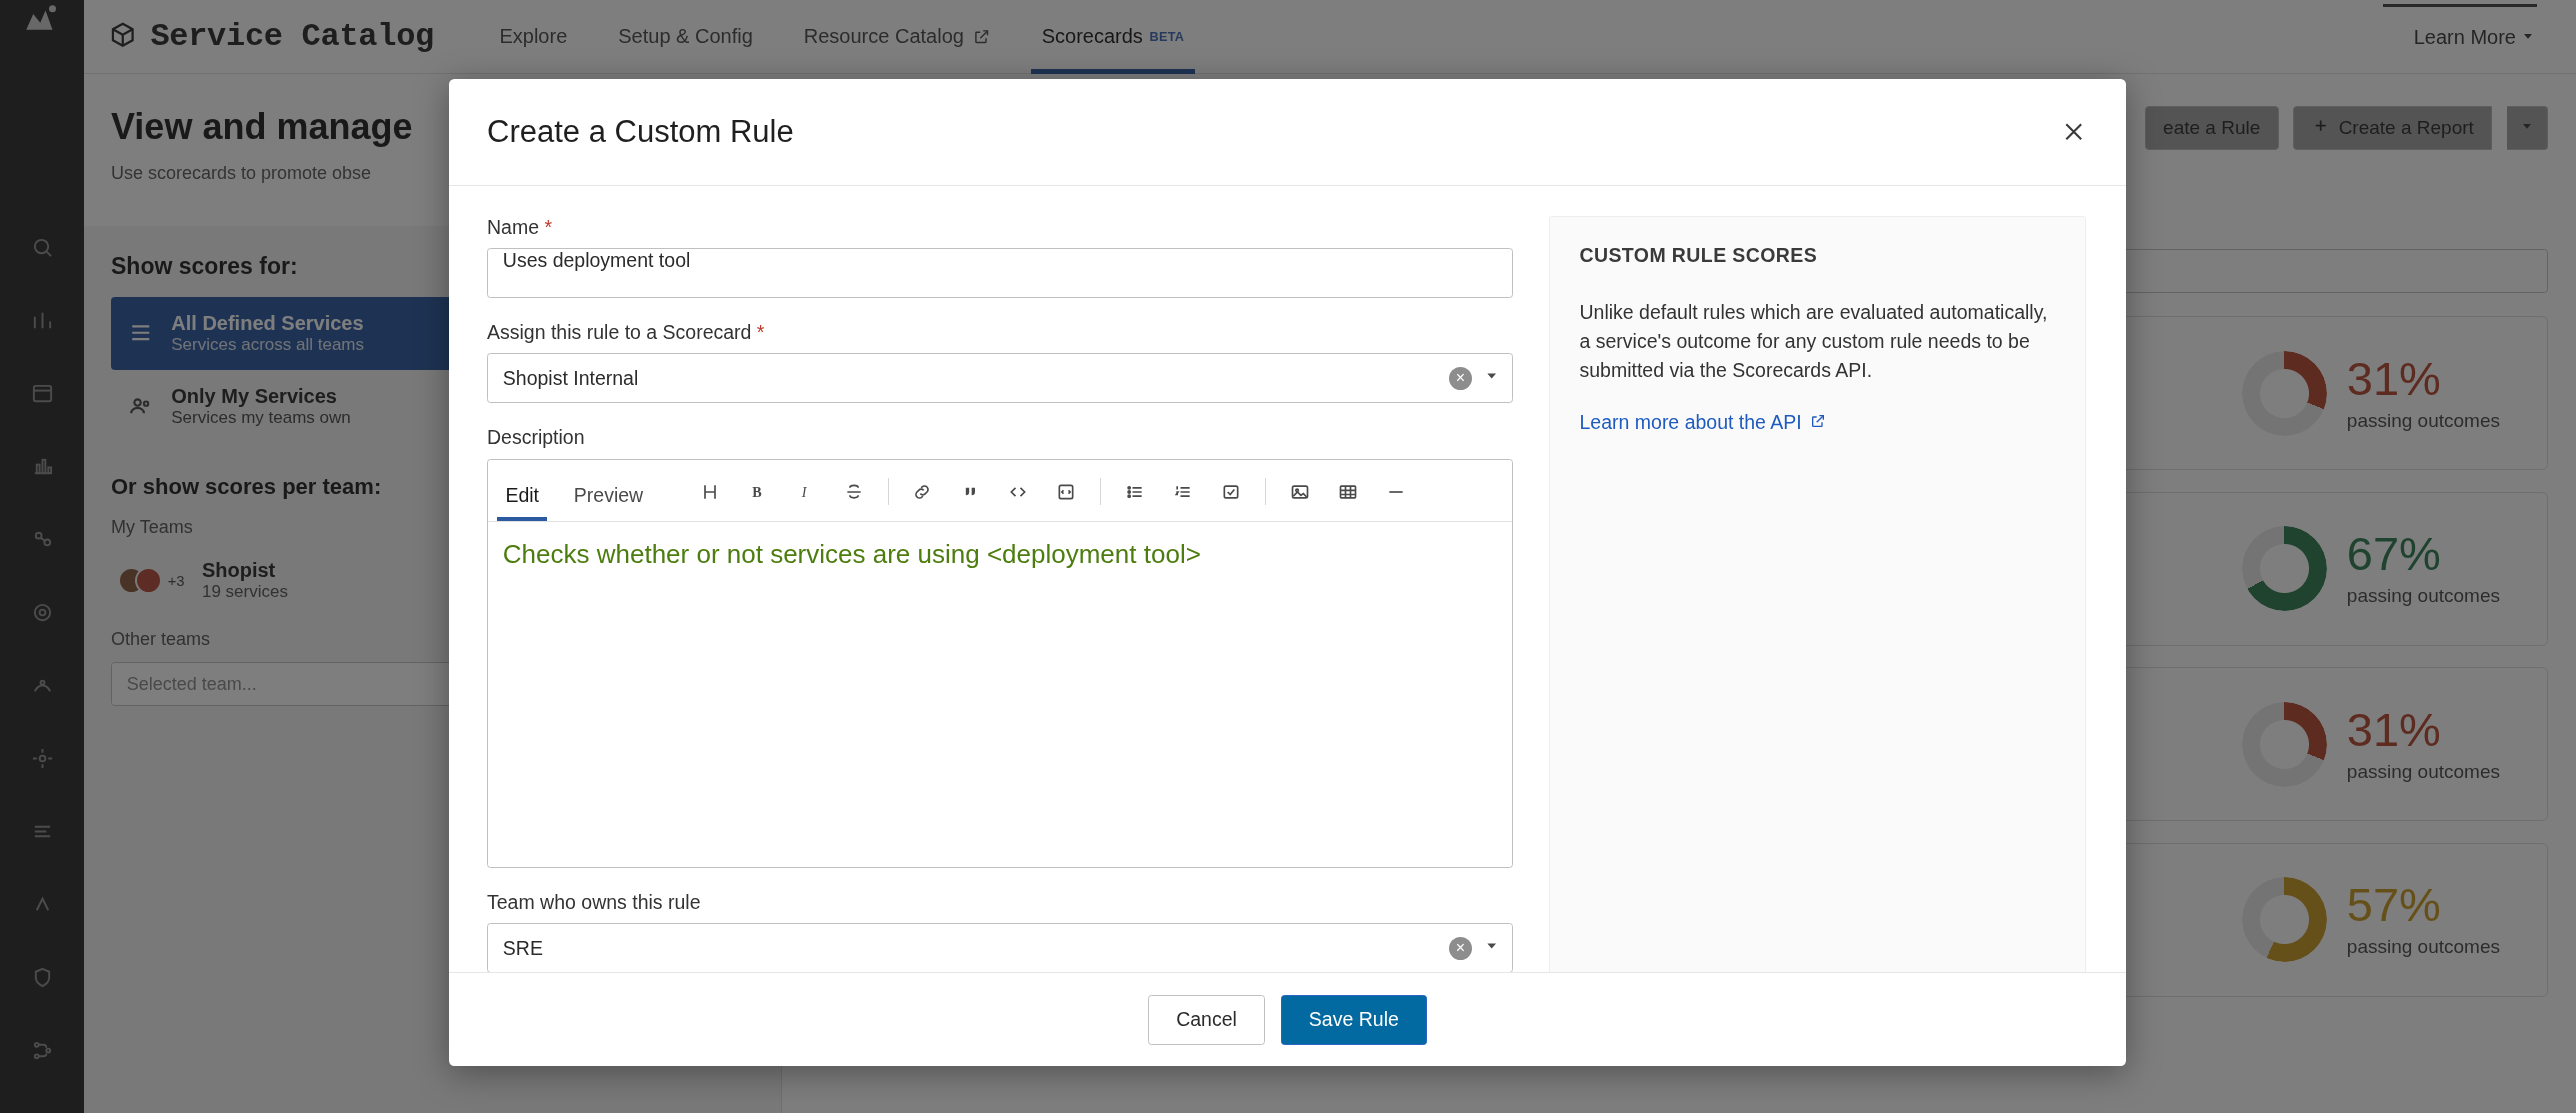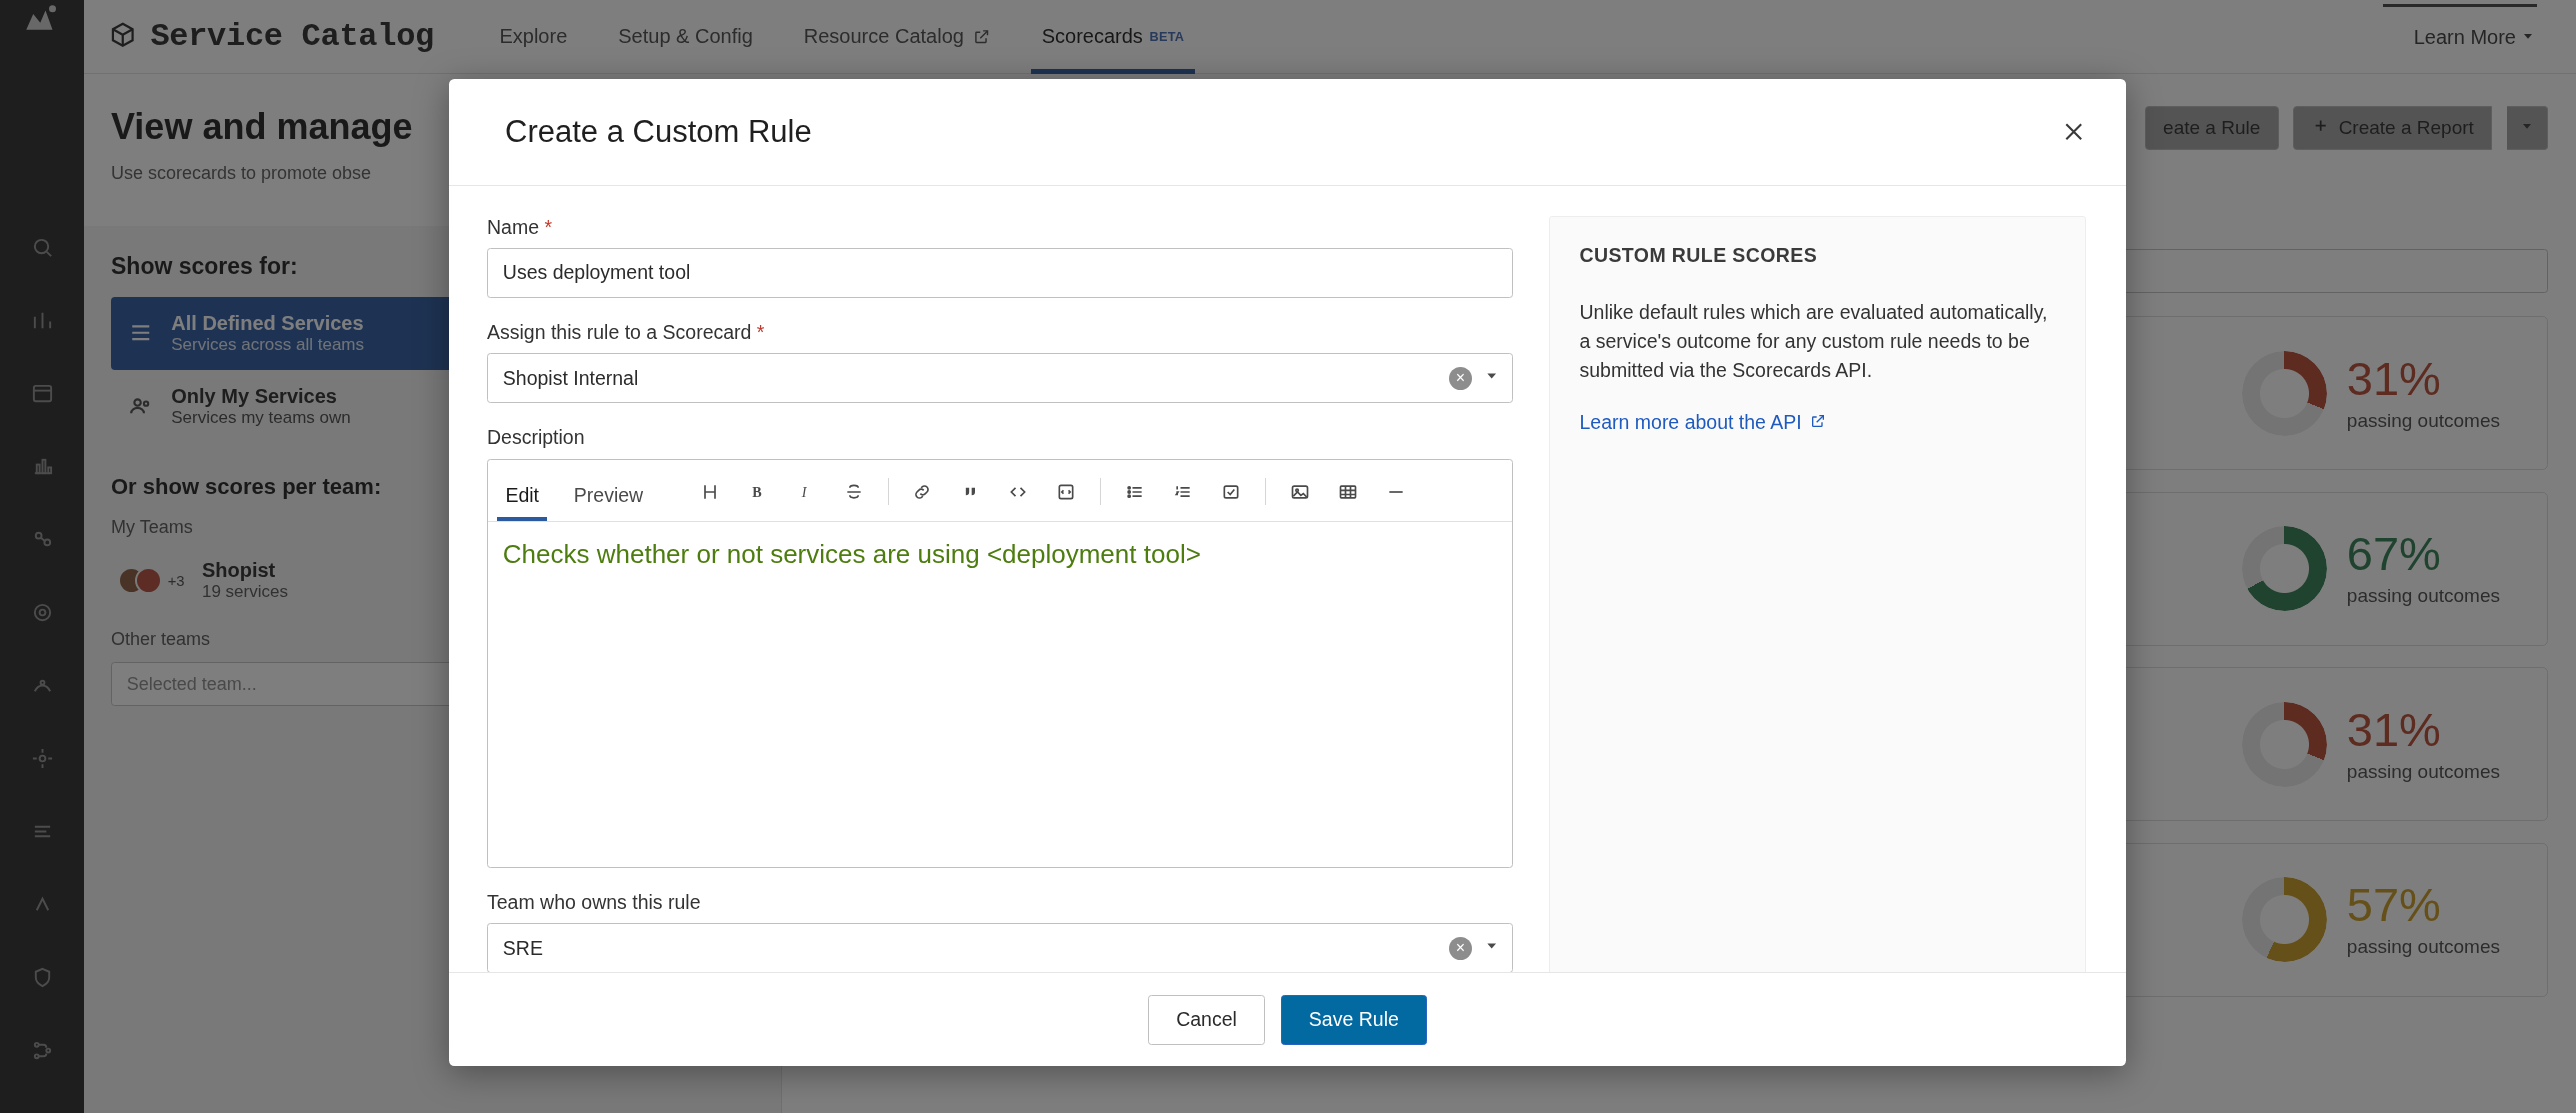--- a/index.html
+++ b/index.html
@@ -111,35 +111,35 @@
   .pct-lbl { font-size: 19px; color: #4b4b4b; margin-top: 8px; }
 
   
   .scrim { position: absolute; inset: 0; background: rgba(20,20,20,0.55); }
   .modal {
     position: absolute; left: 449px; top: 79px; width: 1677px; height: 987px;
     background: #fff; border-radius: 5.4px; box-shadow: 0 6.7px 34px rgba(0,0,0,.35);
     display: flex; flex-direction: column; overflow: hidden;
   }
   .modal-head {
-    height: 107px; display: flex; align-items: center; padding: 0 56px;
+    height: 107px; display: flex; align-items: center; padding: 0 38px;
     border-bottom: 0.7px solid #e6e6e6; position: relative;
   }
   .modal-title { font-size: 31px; font-weight: 400; color: #1f1f1f; }
   .modal-close {
     position: absolute; right: 32px; top: 50%; transform: translateY(-50%);
     width: 40px; height: 40px; display: flex; align-items: center; justify-content: center;
   }
   .modal-body { flex: 1; display: flex; padding: 29.5px 38px 0 38px; gap: 36px; overflow: hidden; }
   .form-col { width: 1026px; }
   .lbl { font-size: 19.5px; color: #333; margin-bottom: 9.4px; display: flex; gap: 5.4px; align-items: center; }
   .req { color: #c0392b; font-size: 19.5px; }
   .input {
     width: 100%; height: 50px; border: 0.7px solid #c0c0c0; border-radius: 3.4px; background: #fff;
-    display: flex; align-items: center; padding: 0 14.8px; font-size: 19.5px; color: #2b2b2b;
+    display: flex; padding: 0 14.8px; font-size: 19.5px; color: #2b2b2b;
   }
   .field { margin-bottom: 23px; }
   .select {
     width: 100%; height: 50px; border: 0.7px solid #c0c0c0; border-radius: 3.4px; background: #fff;
     display: flex; align-items: center; padding: 0 12px 0 14.8px; font-size: 19.5px; color: #2b2b2b;
     justify-content: space-between;
   }
   .select-right { display: flex; align-items: center; gap: 10.7px; }
   .clear-x {
     width: 23px; height: 23px; border-radius: 50%; background: #8d8d8d; color: #fff;

